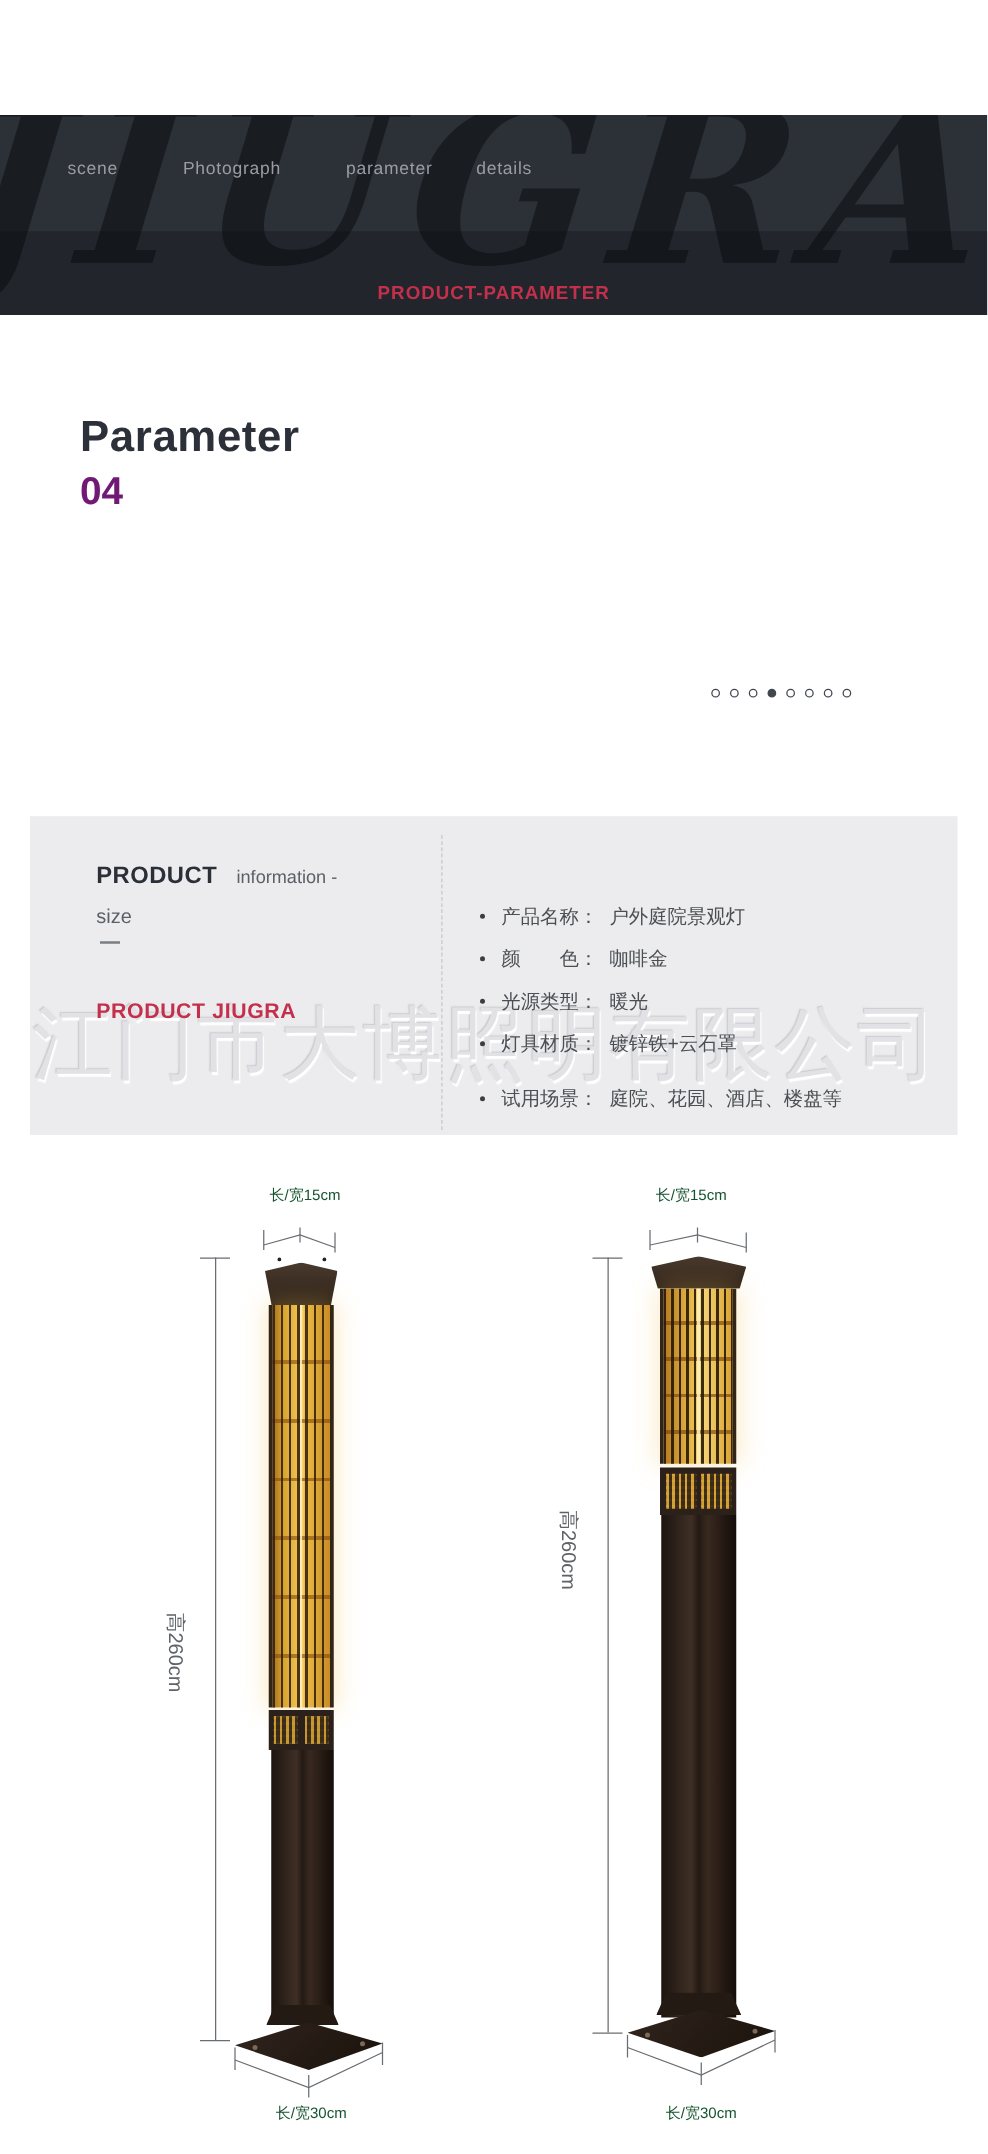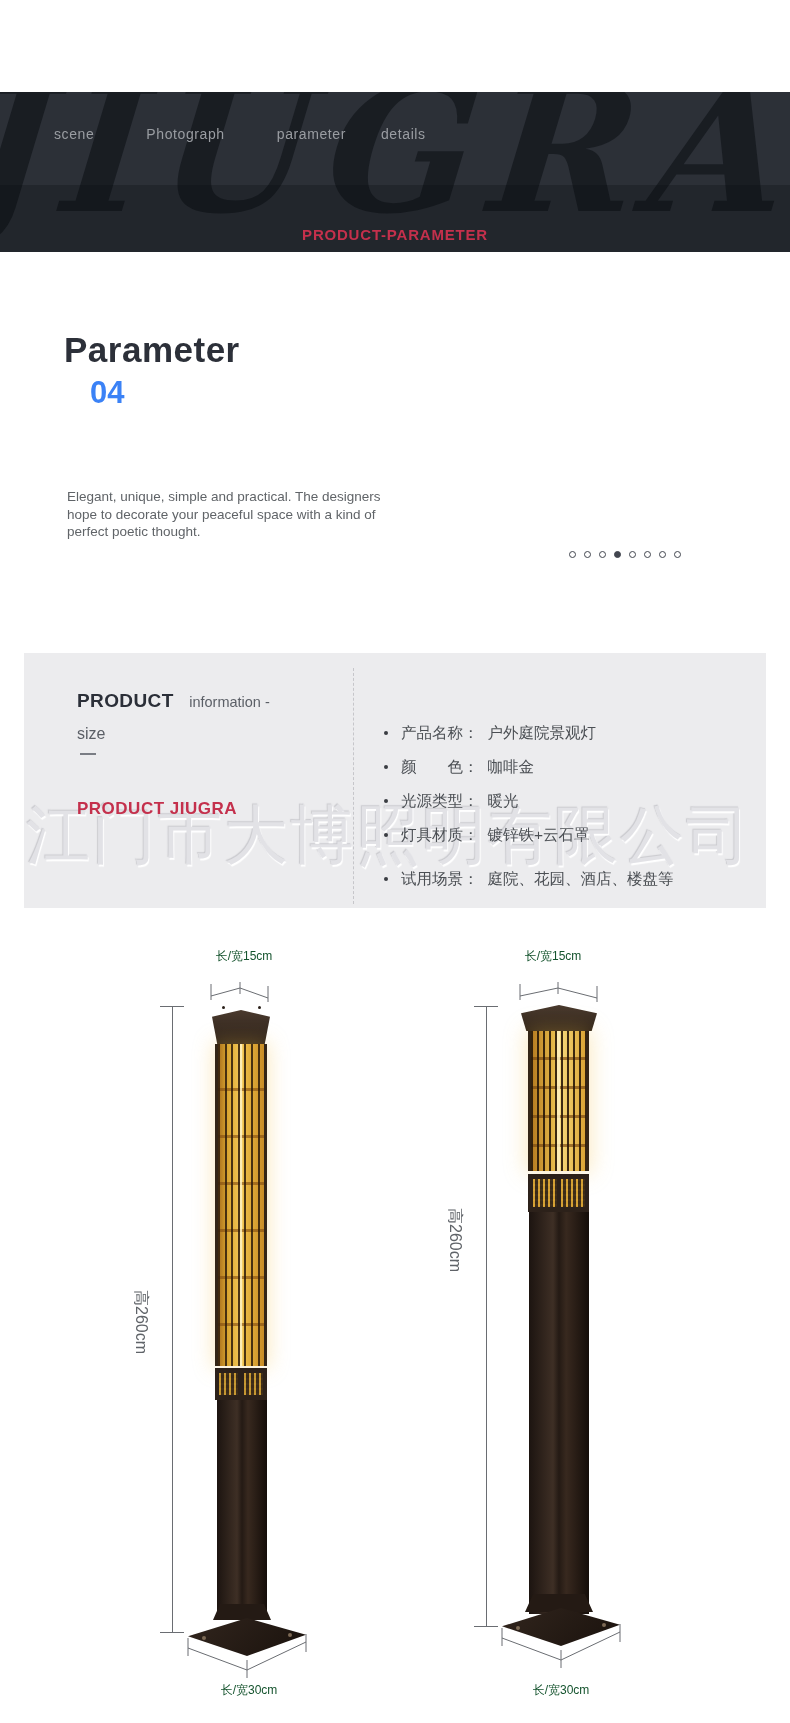--- a/index.html
+++ b/index.html
@@ -120,22 +120,21 @@
     <div class="nav">
       <span class="n1">scene</span>
       <span class="n2">Photograph</span>
       <span class="n3">parameter</span>
       <span class="n4">details</span>
     </div>
     <div class="section-title" style="color:#c4304c;">PRODUCT-PARAMETER</div>
   </div>
 
   <div class="big-title">Parameter</div>
-  <div class="big-number" style="color:#3b82f6;margin-left:26px;">04</div>
-  <div class="intro-text">Elegant, unique, simple and practical. The designers hope to decorate your peaceful space with a kind of perfect poetic thought.</div>
+  <div class="big-number" style="color:#701a75;">04</div>
   <div class="dots">
     <span></span>
     <span></span>
     <span></span>
     <span class="active"></span>
     <span></span>
     <span></span>
     <span></span>
     <span></span>
   </div>

